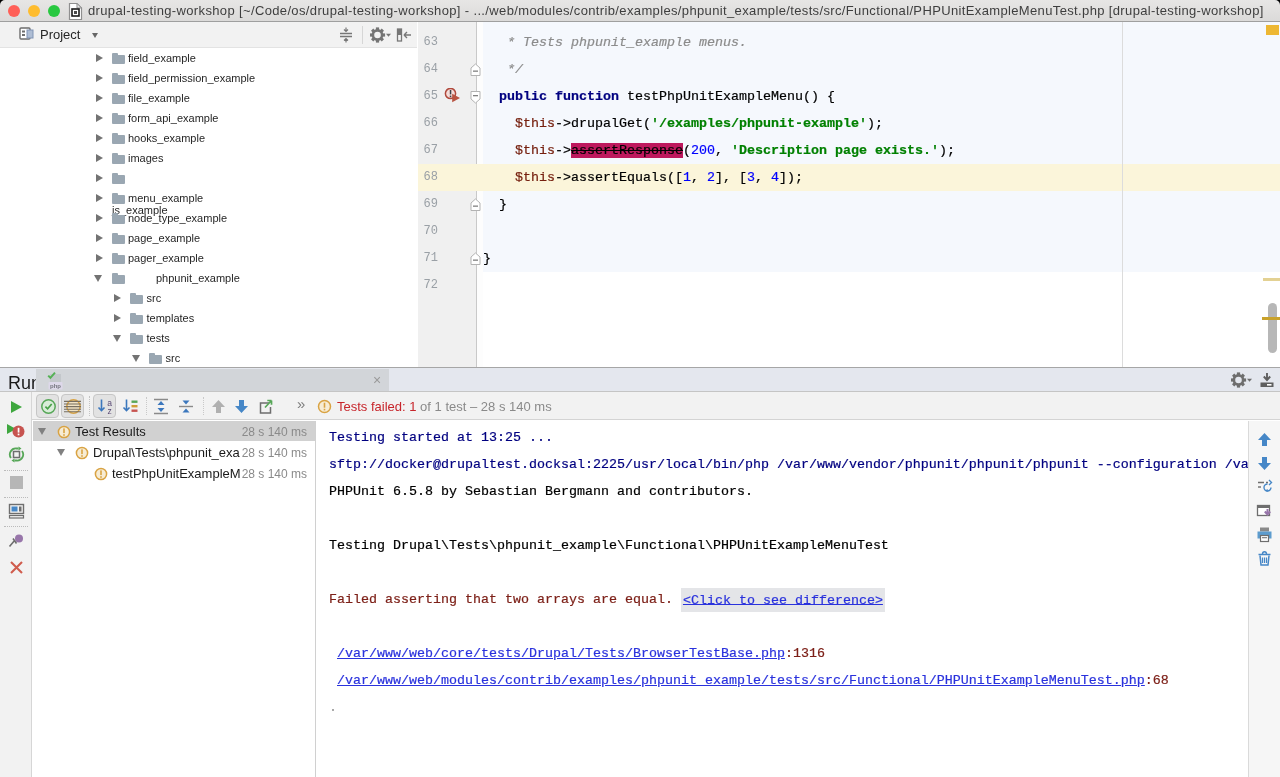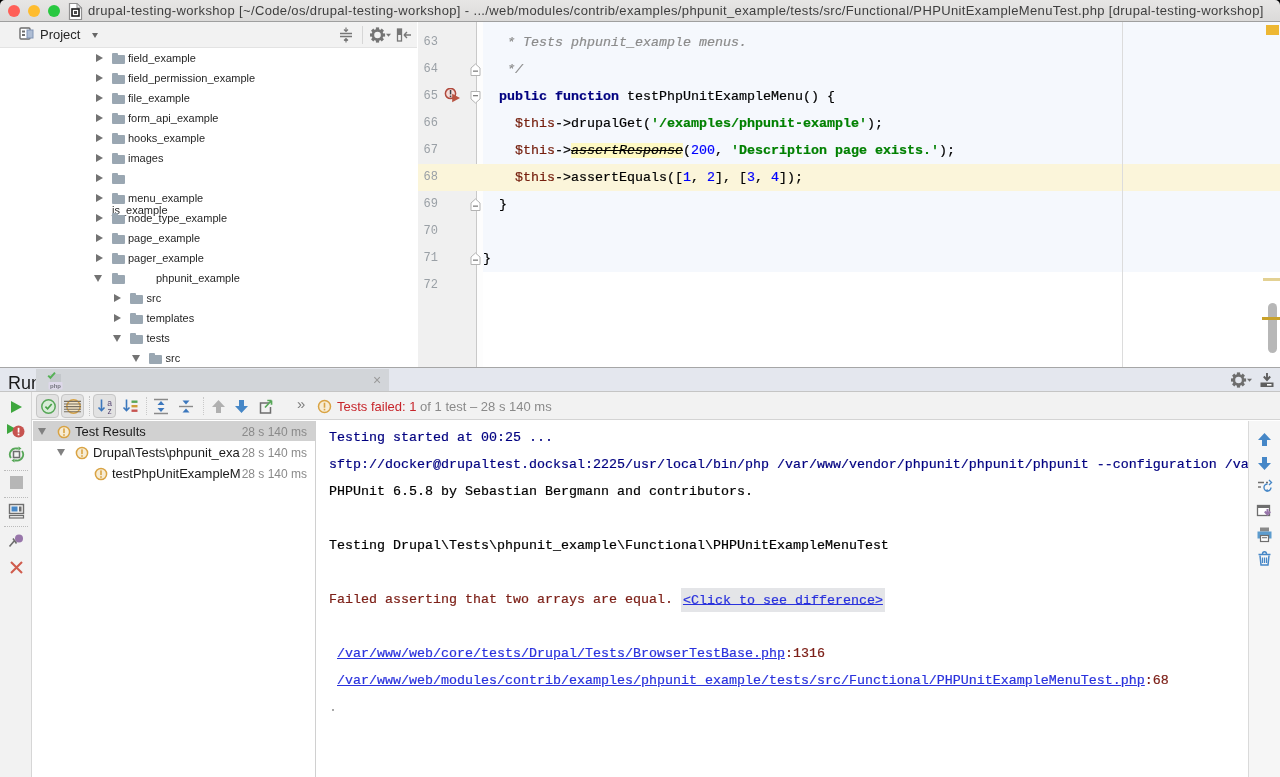--- a/index.html
+++ b/index.html
@@ -32,21 +32,21 @@
   #codebg { left:483px; top:0; width:797px; height:250px; background:#f5f8fd; }
   #curline { left:418px; top:142px; width:862px; height:27px; background:#fbf5da; }
   #marginline { left:1122px; top:0; width:1px; height:345px; background:#dcdcdc; }
   #linenums { left:418px; top:7px; width:20px; text-align:right; font-size:12px; line-height:27px; color:#9aa0a6; font-family:"Liberation Mono",monospace; }
   #code { left:483px; top:7px; font-size:13.33px; line-height:27px; color:#000; -webkit-text-stroke:0.2px currentColor; }
   #code .cm { color:#8c8c8c; font-style:italic; }
   #code .kw { color:#000080; font-weight:bold; }
   #code .str { color:#008000; font-weight:bold; }
   #code .num { color:#0000ff; }
   #code .var { color:#76200f; }
-  #code .dep { background:#fef9c3; text-decoration:line-through;font-style:italic; }
+  #code .dep { background:#be185d; text-decoration:line-through; }
 
   
   #runpanel { left:0; top:367px; width:1280px; height:410px; background:#fff; }
   #runtabs { left:0; top:0; width:1280px; height:25px; background:#e4e7ee; border-top:1px solid #a6a6a6; }
   #runtab { left:36px; top:1px; width:353px; height:24px; background:#d2d5d9; }
   #runtoolbar { left:0; top:25px; width:1280px; height:28px; background:#f2f2f2; border-bottom:1px solid #d4d4d4; }
   #leftstrip { left:0; top:25px; width:32px; height:385px; background:#f2f2f2; border-right:1px solid #d6d6d6; }
   #testtree { left:33px; top:54px; width:282px; height:356px; background:#fff; font-size:13px; }
   #console { left:315px; top:54px; width:965px; height:356px; background:#fff; border-left:1px solid #d0d0d0; }
   #constrip { left:1248px; top:54px; width:32px; height:356px; background:#f6f6f6; border-left:1px solid #dadada; }
@@ -390,21 +390,21 @@
 
     <svg class="abs" style="left:61px;top:46px;" width="14" height="14" viewBox="0 0 14 14">
       <circle cx="7" cy="7" r="5.6" fill="#f7ecd4" stroke="#d9a343" stroke-width="1.5"></circle>
       <rect x="6.2" y="3.4" width="1.6" height="4.7" fill="#d9a343"></rect>
       <rect x="6.2" y="9.2" width="1.6" height="1.6" fill="#d9a343"></rect>
     </svg>
     <div class="abs" style="left:79px;top:45px;width:133px;color:#1a1a1a;white-space:nowrap;overflow:hidden;">testPhpUnitExampleM</div>
     <div class="abs" style="right:8px;top:46px;color:#8a8a8a;font-size:12px;">28 s 140 ms</div>
   </div>
   <div id="console" class="abs">
-    <pre id="context"><span class="sys">Testing started at 00:25 ...</span>
+    <pre id="context"><span class="sys">Testing started at 13:25 ...</span>
 <span class="sys">sftp://docker@drupaltest.docksal:2225/usr/local/bin/php /var/www/vendor/phpunit/phpunit/phpunit --configuration /va</span>
 PHPUnit 6.5.8 by Sebastian Bergmann and contributors.
 
 Testing Drupal\Tests\phpunit_example\Functional\PHPUnitExampleMenuTest
 
 <span class="err">Failed asserting that two arrays are equal.</span> <span class="lnk-hl"><a>&lt;Click to see difference&gt;</a></span>
 
  <a>/var/www/web/core/tests/Drupal/Tests/BrowserTestBase.php</a><span class="err">:1316</span>
  <a>/var/www/web/modules/contrib/examples/phpunit_example/tests/src/Functional/PHPUnitExampleMenuTest.php</a><span class="err">:68</span>
 <span class="gray">.</span></pre>

